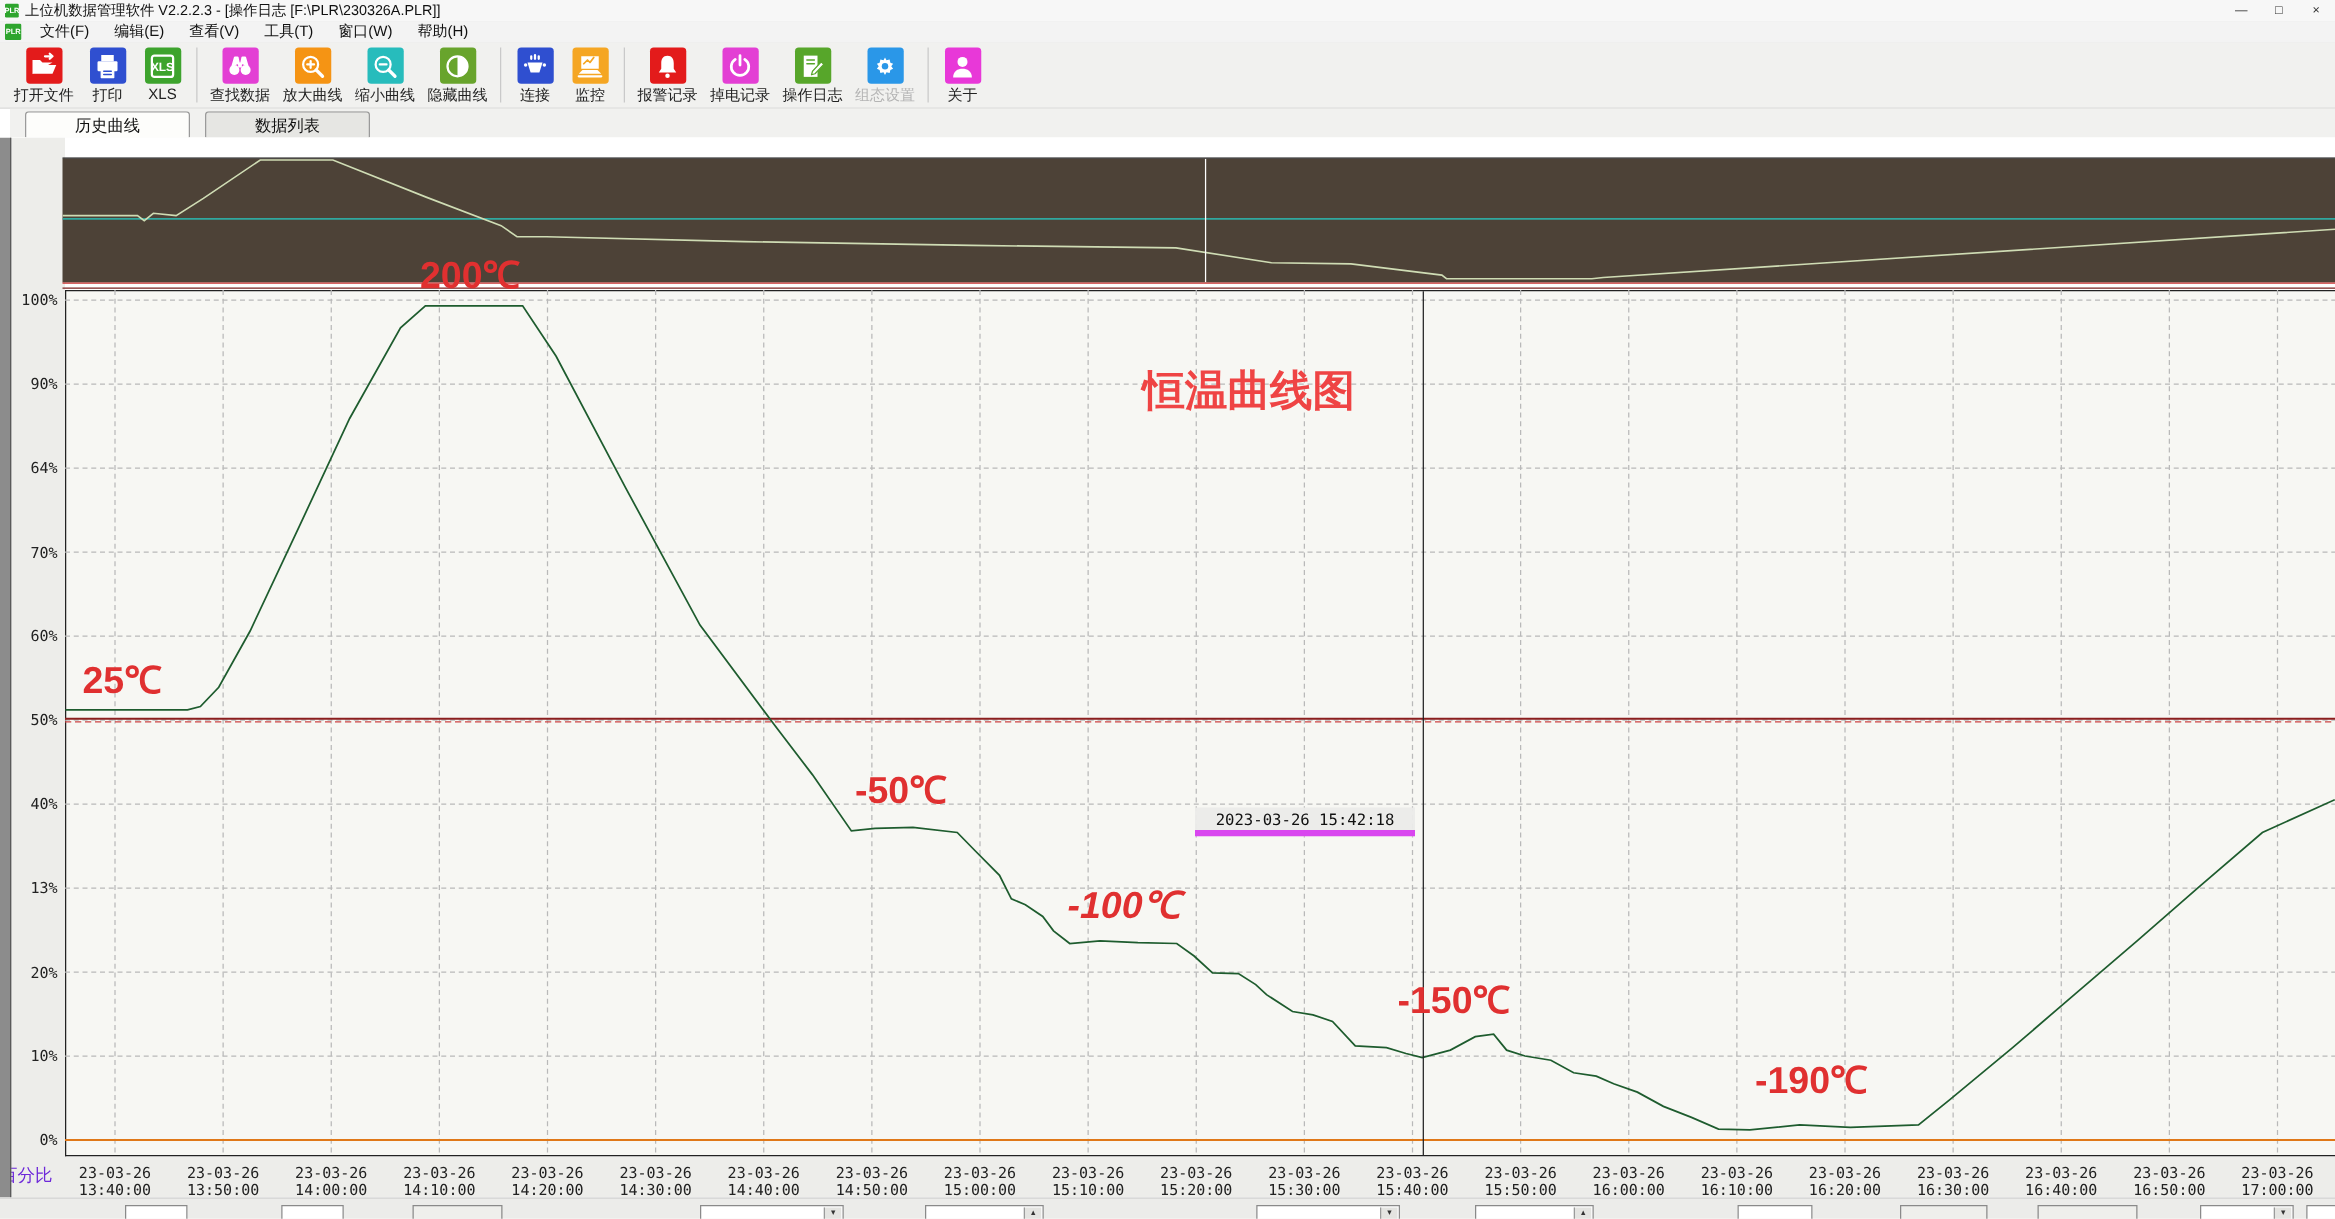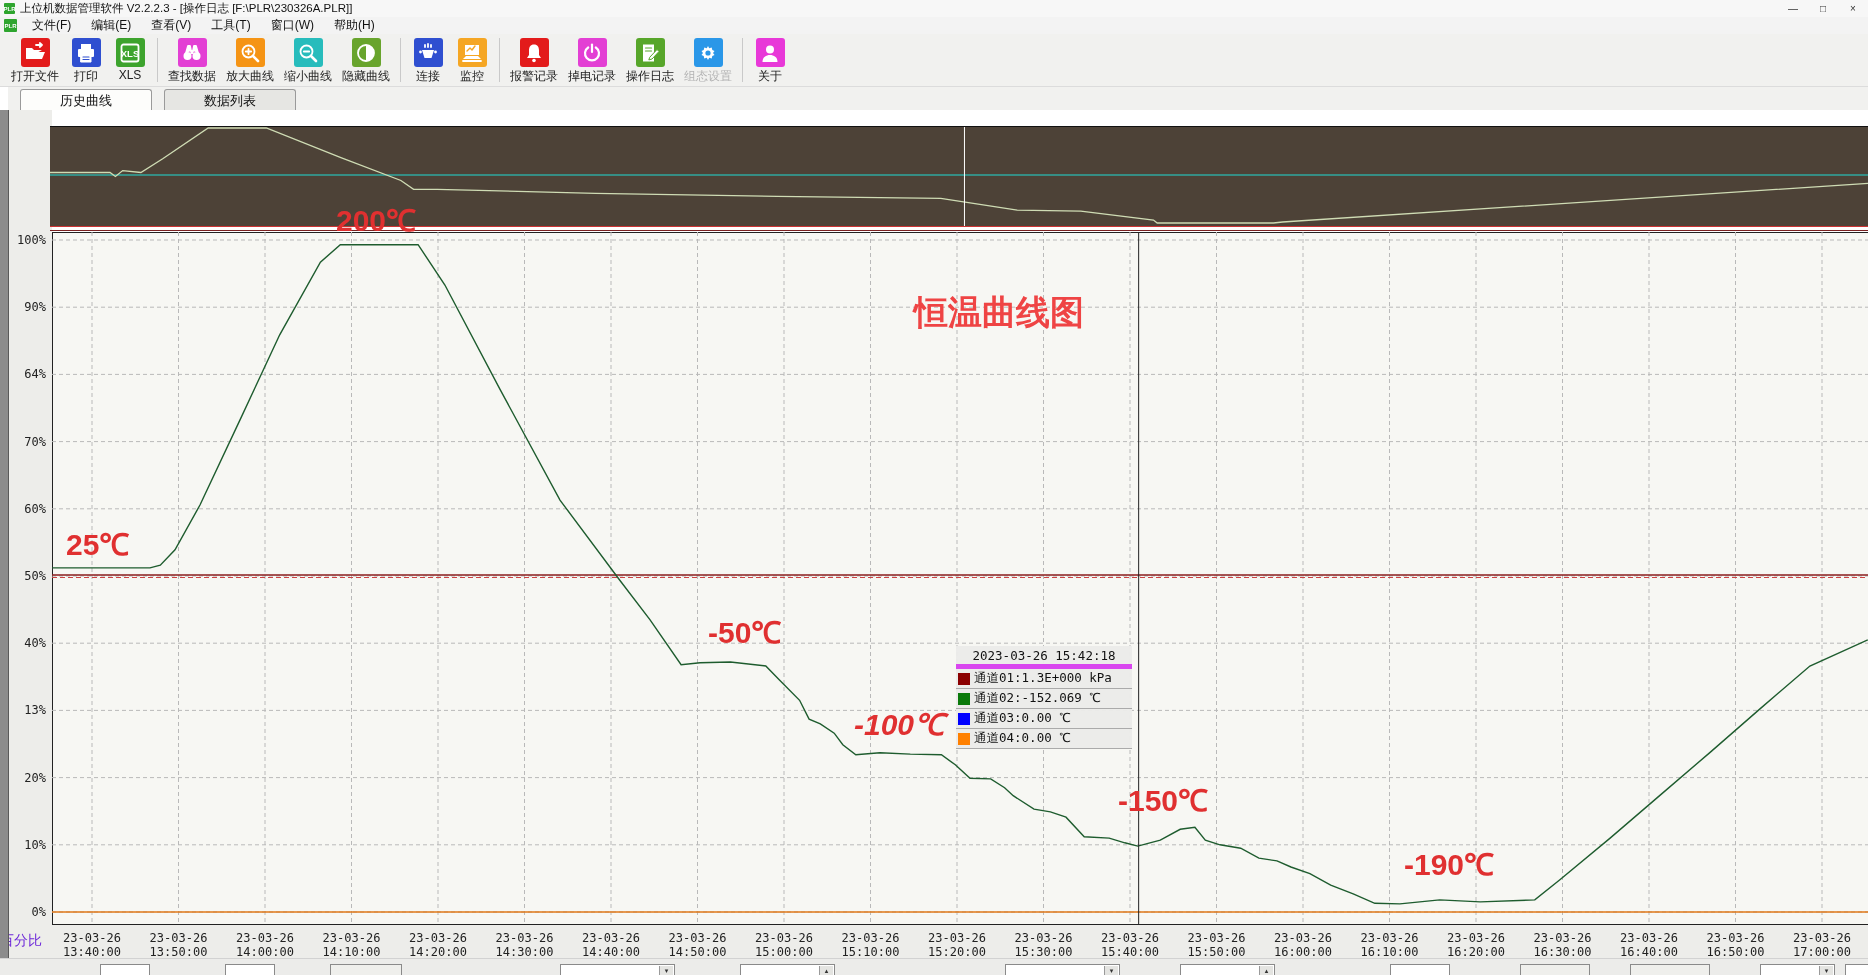--- a/index.html
+++ b/index.html
@@ -351,46 +351,28 @@
 16:40:00</div>
       <div class="xlab" style="left: 1698.5px; top: 821px;">23-03-26
 16:50:00</div>
       <div class="xlab" style="left: 1785px; top: 821px;">23-03-26
 17:00:00</div>
     </div>
   <div class="pct-label">百分比</div>
   <div id="annotations">
       <div class="anno" style="left: 336px; top: 96px; font-size: 30px;">200℃</div>
       <div class="anno" style="left: 66px; top: 420px; font-size: 30px;">25℃</div>
-      <div class="anno" style="left: 684px; top: 508px; font-size: 30px; margin-left: 24px;">-50℃</div>
+      <div class="anno" style="left: 684px; top: 508px; font-size: 30px;">-50℃</div>
       <div class="anno" style="left: 854px; top: 600px; font-size: 30px; font-style: italic;">-100℃</div>
       <div class="anno" style="left: 1118px; top: 676px; font-size: 30px;">-150℃</div>
       <div class="anno" style="left: 1404px; top: 740px; font-size: 30px;">-190℃</div>
     </div>
   <div class="chart-title" id="chart-title" style="left: 914px; top: 180px; font-size: 34px;">恒温曲线图</div>
   <div class="tooltip" id="tooltip" style="left: 956px; top: 536px;">
     <div class="tt-title">2023-03-26 15:42:18</div>
-    <div id="tt-rows">
-        <div class="tt-row">
-          <div class="tt-swatch" style="background: rgb(139, 0, 0);"></div>
-          <div class="tt-text">通道01:1.3E+000 kPa</div>
-        </div>
-        <div class="tt-row">
-          <div class="tt-swatch" style="background: rgb(10, 122, 10);"></div>
-          <div class="tt-text">通道02:-152.069 ℃</div>
-        </div>
-        <div class="tt-row">
-          <div class="tt-swatch" style="background: rgb(0, 0, 255);"></div>
-          <div class="tt-text">通道03:0.00 ℃</div>
-        </div>
-        <div class="tt-row">
-          <div class="tt-swatch" style="background: rgb(255, 128, 0);"></div>
-          <div class="tt-text">通道04:0.00 ℃</div>
-        </div>
-      </div>
   </div>
   <div class="left-edge"></div>
 </div>
 
 <div class="bottombar" id="bottombar">
     <div class="bb-ctl input" style="left: 100px; width: 50px;"></div>
     <div class="bb-ctl input" style="left: 225px; width: 50px;"></div>
     <div class="bb-ctl button" style="left: 330px; width: 72px;"></div>
     <div class="bb-ctl select" style="left: 560px; width: 115px;">
       <div class="bb-arrow">▾</div>

